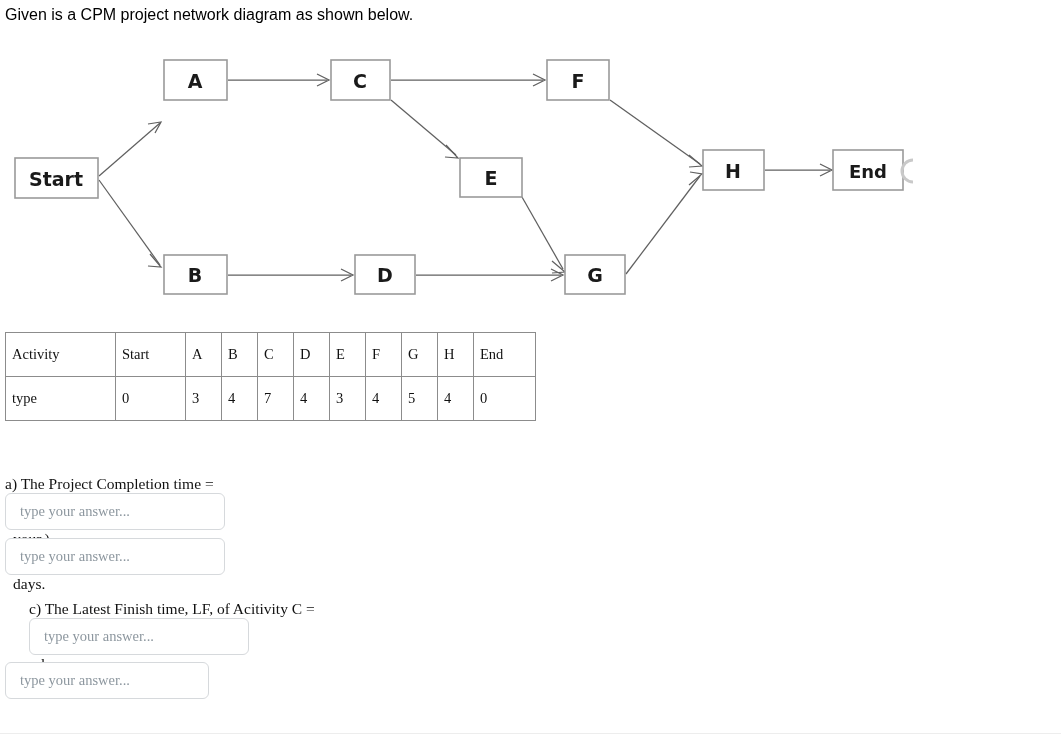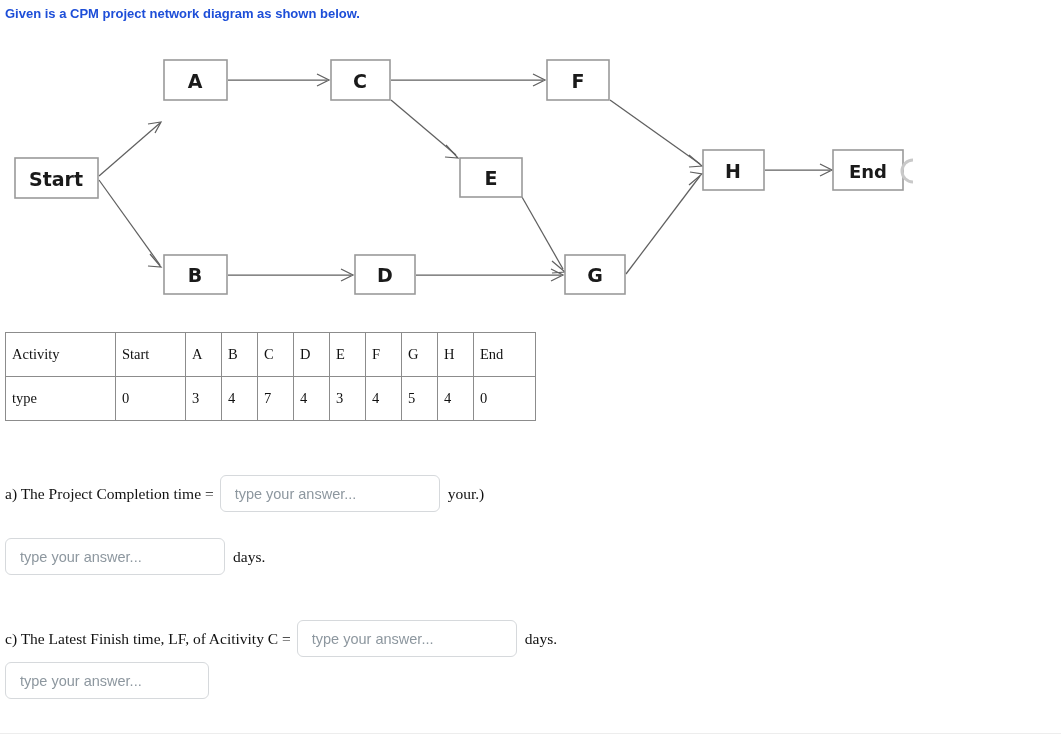--- a/index.html
+++ b/index.html
@@ -16,24 +16,23 @@
     overflow: hidden;
     font-family: "Liberation Serif", "DejaVu Serif", serif;
   }
 
   
   .intro {
     position: absolute;
     left: 5px;
     top: 6px;
     font-family: "Liberation Sans", "DejaVu Sans", sans-serif;
-    font-size: 13px;
-    color: #1d4ed8;
+    font-size: 16px;
+    color: #000000;
     white-space: nowrap;
-    font-weight: bold;
   }
 
   
   #diagram {
     position: absolute;
     left: 0;
     top: 40px;
     width: 1000px;
     height: 275px;
   }
@@ -94,41 +93,42 @@
   #activity-table td.c-label  { width: 110px; }
   #activity-table td.c-start  { width: 70px; }
   #activity-table td.c-narrow { width: 36px; }
   #activity-table td.c-end    { width: 62px; }
 
   
   .qrow {
     position: absolute;
     left: 5px;
     display: flex;
-    align-items: center;
+    align-items: flex-start;
     font-family: "Liberation Serif", "DejaVu Serif", serif;
     font-size: 15.5px;
     color: #111111;
     white-space: nowrap;
+    flex-direction: column;
   }
   #q-a { top: 475px; }
   #q-b { top: 538px; }
-  #q-c { top: 620px; }
+  #q-c { top: 600px; margin-left: 24px; }
   #q-d { top: 662px; }
 
   .qtext { padding-right: 6px; }
   .qtail { padding-left: 8px; }
 
   .answer-box {
     box-sizing: border-box;
     height: 37px;
     border: 1px solid #d6d9dc;
     border-radius: 6px;
     background: #ffffff;
-    font-family: Liberation Sans, sans-serif;
+    font-family: Liberation Serif, serif;
     font-size: 14.5px;
     color: #5f6b76;
     padding: 0 14px;
     outline: none;
   }
   .answer-box::placeholder { color: #8d979f; opacity: 1; }
   #ans-a { width: 220px; }
   #ans-b { width: 220px; }
   #ans-c { width: 220px; }
   #ans-d { width: 204px; }

